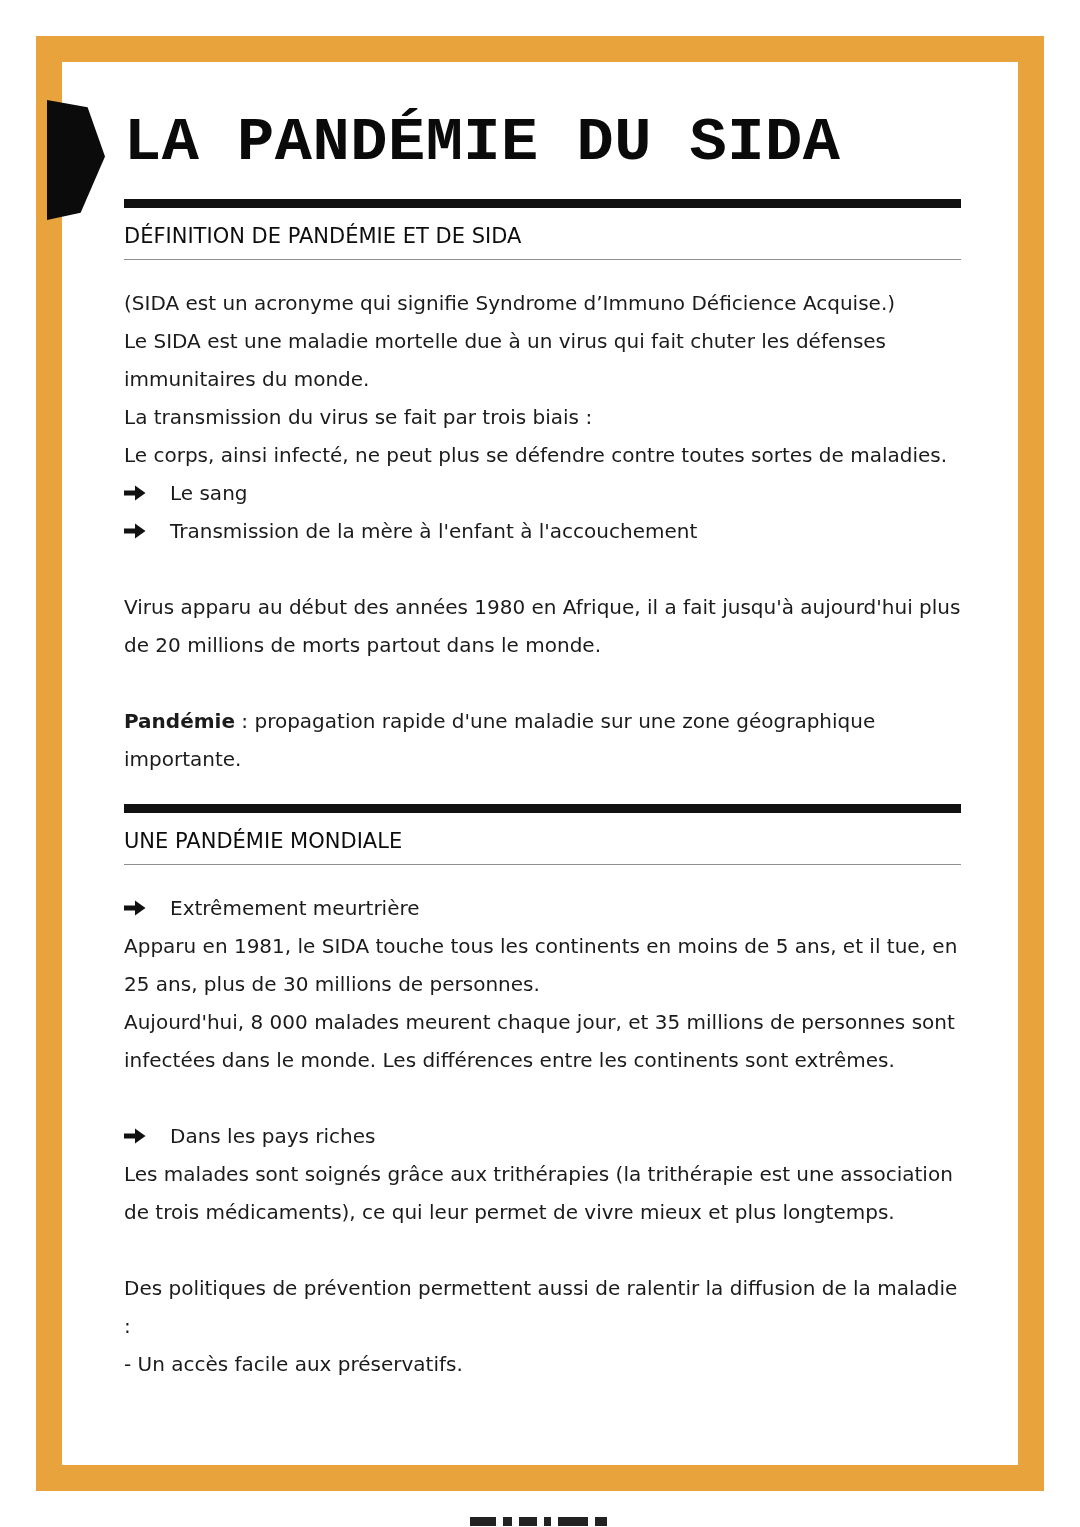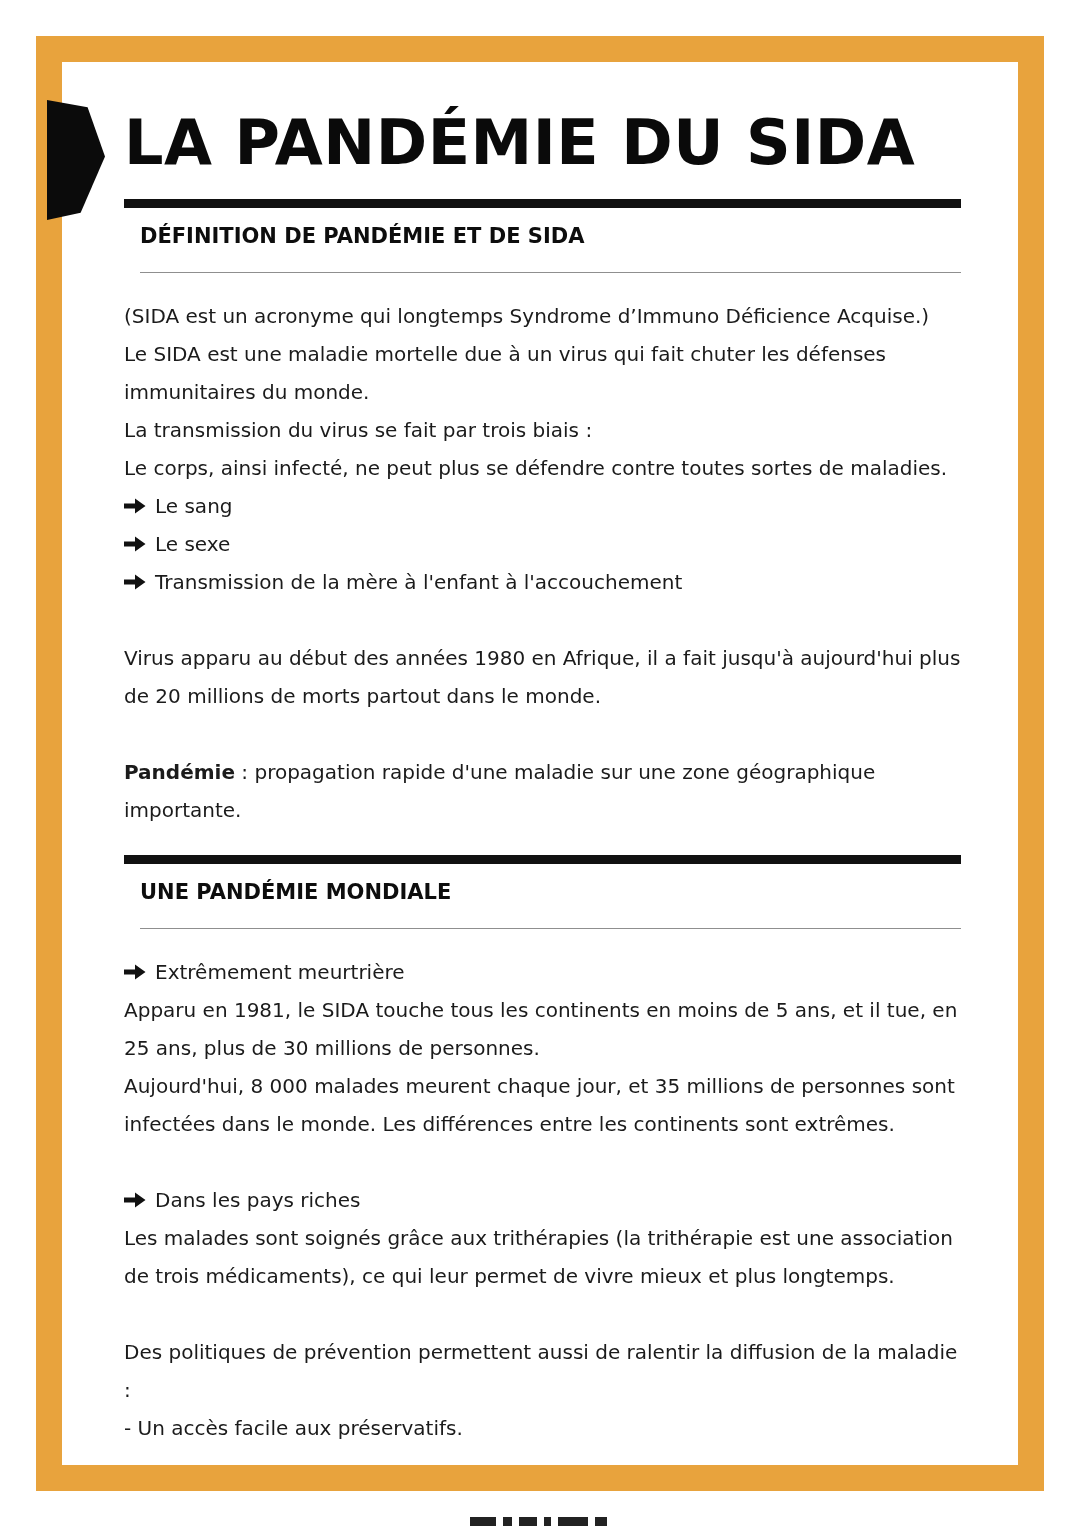--- a/index.html
+++ b/index.html
@@ -36,48 +36,49 @@
     height: 100%;
     padding: 46px 57px 0 62px;
   }
   .title {
     margin: 0;
     font-size: 62px;
     line-height: 1.12;
     font-weight: bold;
     color: #0a0a0a;
     letter-spacing: 0.5px;
+    font-family: Liberation Mono, monospace;
   }
   .rule {
     height: 9px;
     background: #111111;
     width: 100%;
   }
   .rule-title { margin-top: 22px; }
   .rule-section { margin-top: 26px; }
   .sec-heading {
-    margin: 15px 0 0 16px;
+    margin: 15px 0 0 0;
     font-size: 21px;
     line-height: 26px;
-    font-weight: bold;
+    font-weight: normal;
     color: #0d0d0d;
-    padding-bottom: 23px;
+    padding-bottom: 10px;
     border-bottom: 1px solid #8f8f8f;
   }
   .body {
     margin-top: 24px;
     font-size: 20px;
     line-height: 38px;
     color: #1b1b1b;
   }
   .body p { margin: 0; }
   .arrow-line {
     display: flex;
     align-items: center;
-    gap: 9px;
+    gap: 24px;
     height: 38px;
   }
   .arrow {
     flex: 0 0 auto;
     display: block;
   }
   .spacer { height: 38px; }
   strong { font-weight: bold; margin-top: 42px; }
   .cutoff-marks {
     position: absolute;
@@ -105,36 +106,30 @@
 <div class="frame">
   <div class="bookmark"></div>
   <div class="content">
 
     <h1 class="title">LA PANDÉMIE DU SIDA</h1>
     <div class="rule rule-title"></div>
 
     <section>
       <h2 class="sec-heading">DÉFINITION DE PANDÉMIE ET DE SIDA</h2>
       <div class="body">
-        <p>(SIDA est un acronyme qui longtemps Syndrome d’Immuno Déficience Acquise.)</p>
+        <p>(SIDA est un acronyme qui signifie Syndrome d’Immuno Déficience Acquise.)</p>
         <p>Le SIDA est une maladie mortelle due à un virus qui fait chuter les défenses immunitaires du monde.</p>
         <p>La transmission du virus se fait par trois biais :</p>
         <p>Le corps, ainsi infecté, ne peut plus se défendre contre toutes sortes de maladies.</p>
 
         <div class="arrow-line">
           <svg class="arrow" width="22" height="18" viewBox="0 0 22 18" aria-hidden="true">
               <path d="M0 6.5 H11 V1.5 L21.5 9 L11 16.5 V11.5 H0 Z" fill="#111"></path>
             </svg>
           <span>Le sang</span>
-        </div>
-        <div class="arrow-line">
-          <svg class="arrow" width="22" height="18" viewBox="0 0 22 18" aria-hidden="true">
-              <path d="M0 6.5 H11 V1.5 L21.5 9 L11 16.5 V11.5 H0 Z" fill="#111"></path>
-            </svg>
-          <span>Le sexe</span>
         </div>
         <div class="arrow-line">
           <svg class="arrow" width="22" height="18" viewBox="0 0 22 18" aria-hidden="true">
               <path d="M0 6.5 H11 V1.5 L21.5 9 L11 16.5 V11.5 H0 Z" fill="#111"></path>
             </svg>
           <span>Transmission de la mère à l'enfant à l'accouchement</span>
         </div>
 
         <div class="spacer"></div>
         <p>Virus apparu au début des années 1980 en Afrique, il a fait jusqu'à aujourd'hui plus de 20 millions de morts partout dans le monde.</p>

